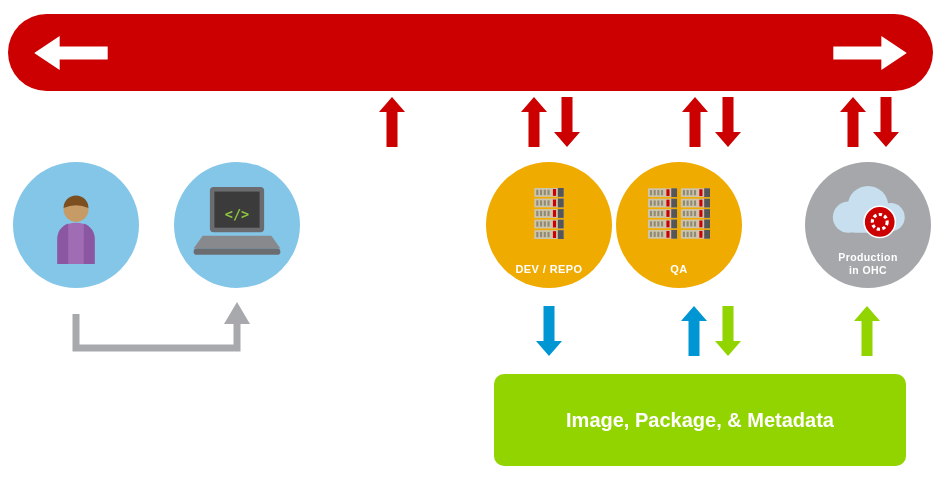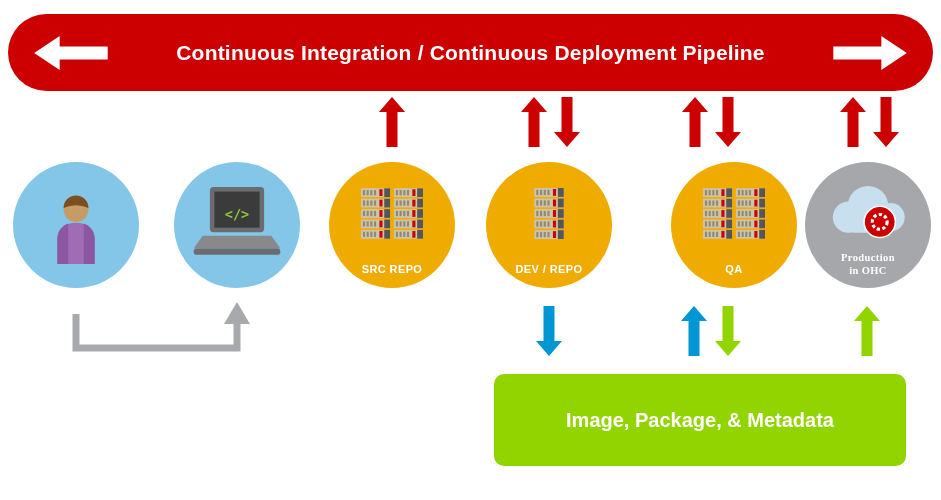--- a/index.html
+++ b/index.html
@@ -31,21 +31,21 @@
     display:flex;flex-direction:column;align-items:center;justify-content:center;
     overflow:hidden;
   }
   .circle.blue{background:#84C6E8;}
   .circle.gold{background:#F0AB00;}
   .circle.gray{background:#A5A7AA;}
   .node-label{
     position:absolute;bottom:13px;left:0;width:100%;text-align:center;
     color:#ffffff;font-weight:bold;font-size:11px;letter-spacing:0.4px;
   }
-  .node-label.two-line{bottom:10px;font-size:10.5px;line-height:1.3;font-family:Liberation Serif, serif;}
+  .node-label.two-line{bottom:10px;font-size:10.5px;line-height:1.3;}
   .icon-servers{margin-bottom:24px;}
   .icon-cloud{margin-bottom:26px;}
   
   .connector{position:absolute;left:50px;top:292px;width:220px;height:70px;}
   
   .repo-box{
     position:absolute;left:494px;top:374px;width:412px;height:92px;
     background:#92D400;border-radius:10px;
     display:flex;flex-direction:column;align-items:center;justify-content:center;
     color:#ffffff;font-weight:bold;font-size:20px;line-height:1.45;text-align:center;
@@ -84,21 +84,20 @@
     </g>
   </defs>
 </svg>
 
 <div class="canvas">
 
   <div class="banner">
     <svg class="banner-arrow" viewBox="0 0 78 36">
         <use href="#sym-banner-left"></use>
       </svg>
-    <div class="banner-title">Continuous Integration / Continuous Deployment Pipeline</div>
     <svg class="banner-arrow" viewBox="0 0 78 36">
         <use href="#sym-banner-right"></use>
       </svg>
   </div>
 
   <svg class="varrow fill-red" style="left:379px;top:97px" viewBox="0 0 26 50">
       <use href="#sym-arrow-up"></use>
     </svg>
   <svg class="varrow fill-red" style="left:521px;top:97px" viewBox="0 0 26 50">
       <use href="#sym-arrow-up"></use>
@@ -132,36 +131,29 @@
   <div class="circle blue" style="left:174px">
     <svg viewBox="0 0 104 84" width="94" height="76">
       <rect x="22" y="0" width="60" height="50" rx="4" fill="#6B6C6F"></rect>
       <rect x="27" y="5" width="50" height="40" fill="#3B3B3B"></rect>
       <text x="52" y="31" text-anchor="middle" dominant-baseline="middle" font-family="DejaVu Sans Mono, monospace" font-size="15" font-weight="bold" fill="#8DC63F">&lt;/&gt;</text>
       <path d="M14 54 L90 54 L100 68 L4 68 Z" fill="#88898C"></path>
       <rect x="4" y="68" width="96" height="7" rx="3.5" fill="#6B6C6F"></rect>
     </svg>
   </div>
 
-  <div class="circle gold" style="left:329px">
-    <svg class="icon-servers" viewBox="0 0 64 52" width="62" height="51">
-      <use href="#sym-srv-stack" x="0"></use>
-      <use href="#sym-srv-stack" x="34"></use>
-    </svg>
-    <div class="node-label">SRC REPO</div>
-  </div>
 
   <div class="circle gold" style="left:486px">
     <svg class="icon-servers" viewBox="0 0 30 52" width="30" height="51">
       <use href="#sym-srv-stack"></use>
     </svg>
     <div class="node-label">DEV / REPO</div>
   </div>
 
-  <div class="circle gold" style="left:671px">
+  <div class="circle gold" style="left:616px">
     <svg class="icon-servers" viewBox="0 0 64 52" width="62" height="51">
       <use href="#sym-srv-stack" x="0"></use>
       <use href="#sym-srv-stack" x="34"></use>
     </svg>
     <div class="node-label">QA</div>
   </div>
 
   <div class="circle gray" style="left:805px">
     <svg class="icon-cloud" viewBox="0 0 110 80" width="86" height="63">
       <circle cx="30" cy="46" r="20" fill="#C7DFEE"></circle>

